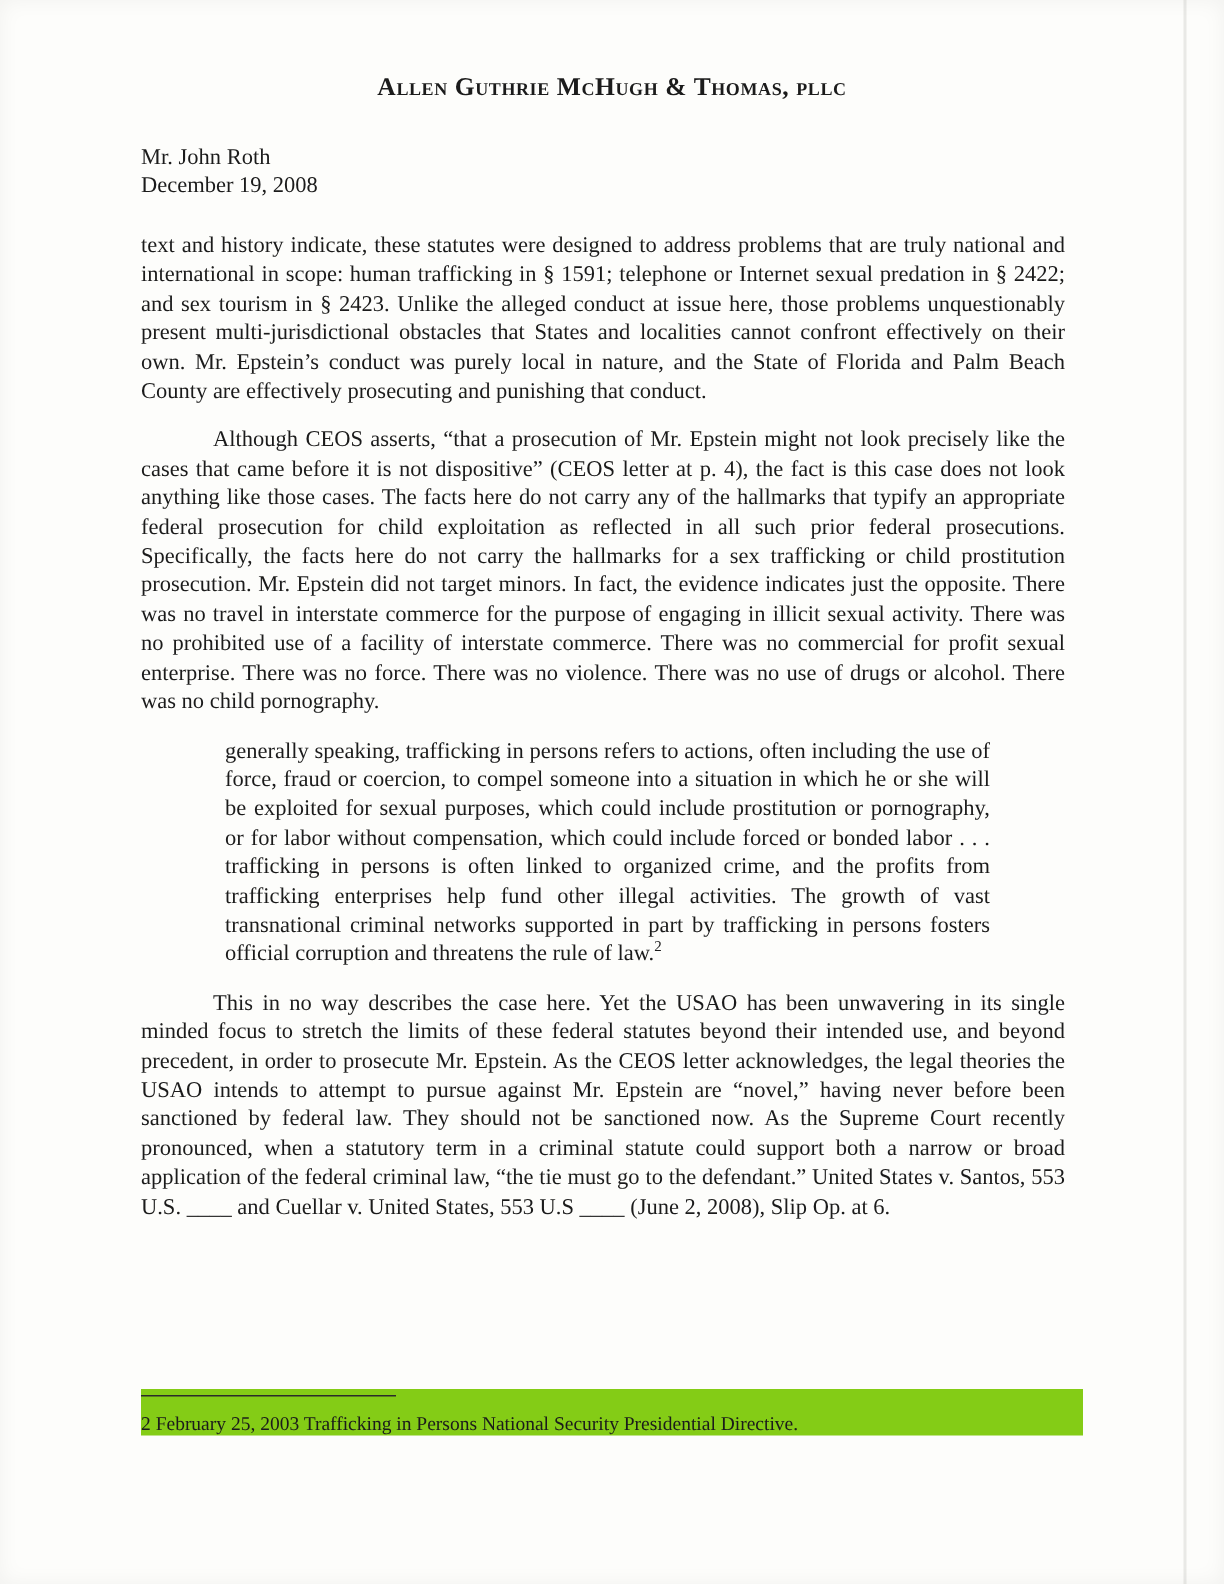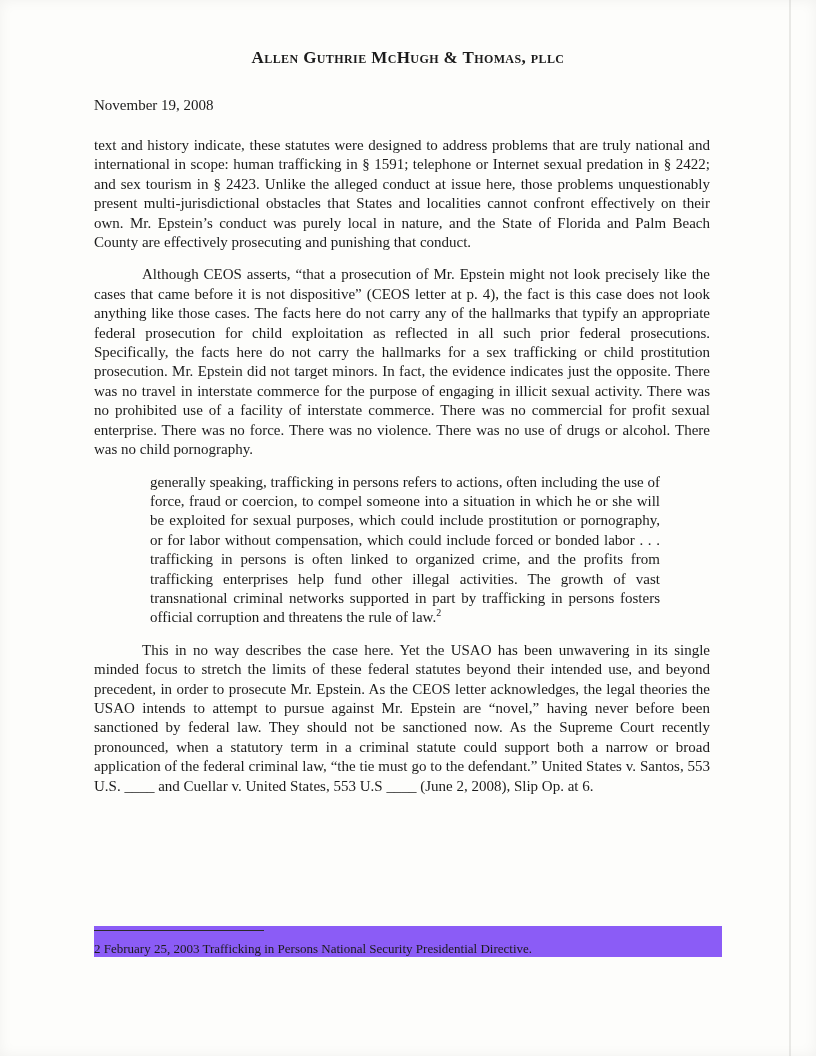--- a/index.html
+++ b/index.html
@@ -41,21 +41,21 @@
   .indent { text-indent:48px; }
   .quote {
     margin:0 62px 13px 56px;
     text-align:justify;
   }
   .u { }
   sup.fn-ref { font-size:10px; line-height:0; vertical-align:super; }
   .footnote-area {
     position:absolute;
     left:94px; right:94px; top:926px;
-    background:#8b5cf6;
+    background:#84cc16;
     padding-top:4px;
   }
   .fn-rule {
     width:170px;
     border-top:1.5px solid #2a2a2a;
     margin-bottom:9px;
   }
   .fn {
     margin:0;
     font-size:13px;
@@ -65,21 +65,22 @@
 </style>
 </head>
 <body>
 
 <div class="page">
   <div class="scan-line"></div>
 
   <div class="firm">Allen Guthrie McHugh &amp; Thomas, pllc</div>
 
   <div class="addr">
-    <div>November 19, 2008</div>
+    <div>Mr. John Roth</div>
+    <div>December 19, 2008</div>
   </div>
 
   <div class="body-text">
 
     <p class="para">text and history indicate, these statutes were designed to address problems that are truly national and international in scope:  human trafficking in § 1591; telephone or Internet sexual predation in § 2422; and sex tourism in § 2423.  Unlike the alleged conduct at issue here, those problems unquestionably present multi-jurisdictional obstacles that States and localities cannot confront effectively on their own.  Mr. Epstein’s conduct was purely local in nature, and the State of Florida and Palm Beach County are effectively prosecuting and punishing that conduct.</p>
 
     <p class="para indent"><span>Although CEOS asserts, “that a prosecution of Mr. Epstein might not look precisely like the cases that came before it is not dispositive” (CEOS letter at p. 4), the fact is this case does not look </span><span class="u">anything</span><span> like those cases.  The facts here do not carry any of the hallmarks that typify an appropriate federal prosecution for child exploitation as reflected in all such prior federal prosecutions.  Specifically, the facts here do not carry the hallmarks for a sex trafficking or child prostitution prosecution.  Mr. Epstein did not target minors.  In fact, the evidence indicates just the opposite.  There was no travel in interstate commerce for the purpose of engaging in illicit sexual activity.  There was no prohibited use of a facility of interstate commerce.  There was no commercial for profit sexual enterprise.  There was no force.  There was no violence.  There was no use of drugs or alcohol.  There was no child pornography.</span></p>
 
 
     <p class="quote"><span>generally speaking, trafficking in persons refers to actions, often including the use of force, fraud or coercion, to compel someone into a situation in which he or she will be exploited for sexual purposes, which could include prostitution or pornography, or for labor without compensation, which could include forced or bonded labor . . . trafficking in persons is often linked to organized crime, and the profits from trafficking enterprises help fund other illegal activities.  The growth of vast transnational criminal networks supported in part by trafficking in persons fosters official corruption and threatens the rule of law.</span><sup class="fn-ref">2</sup></p>

